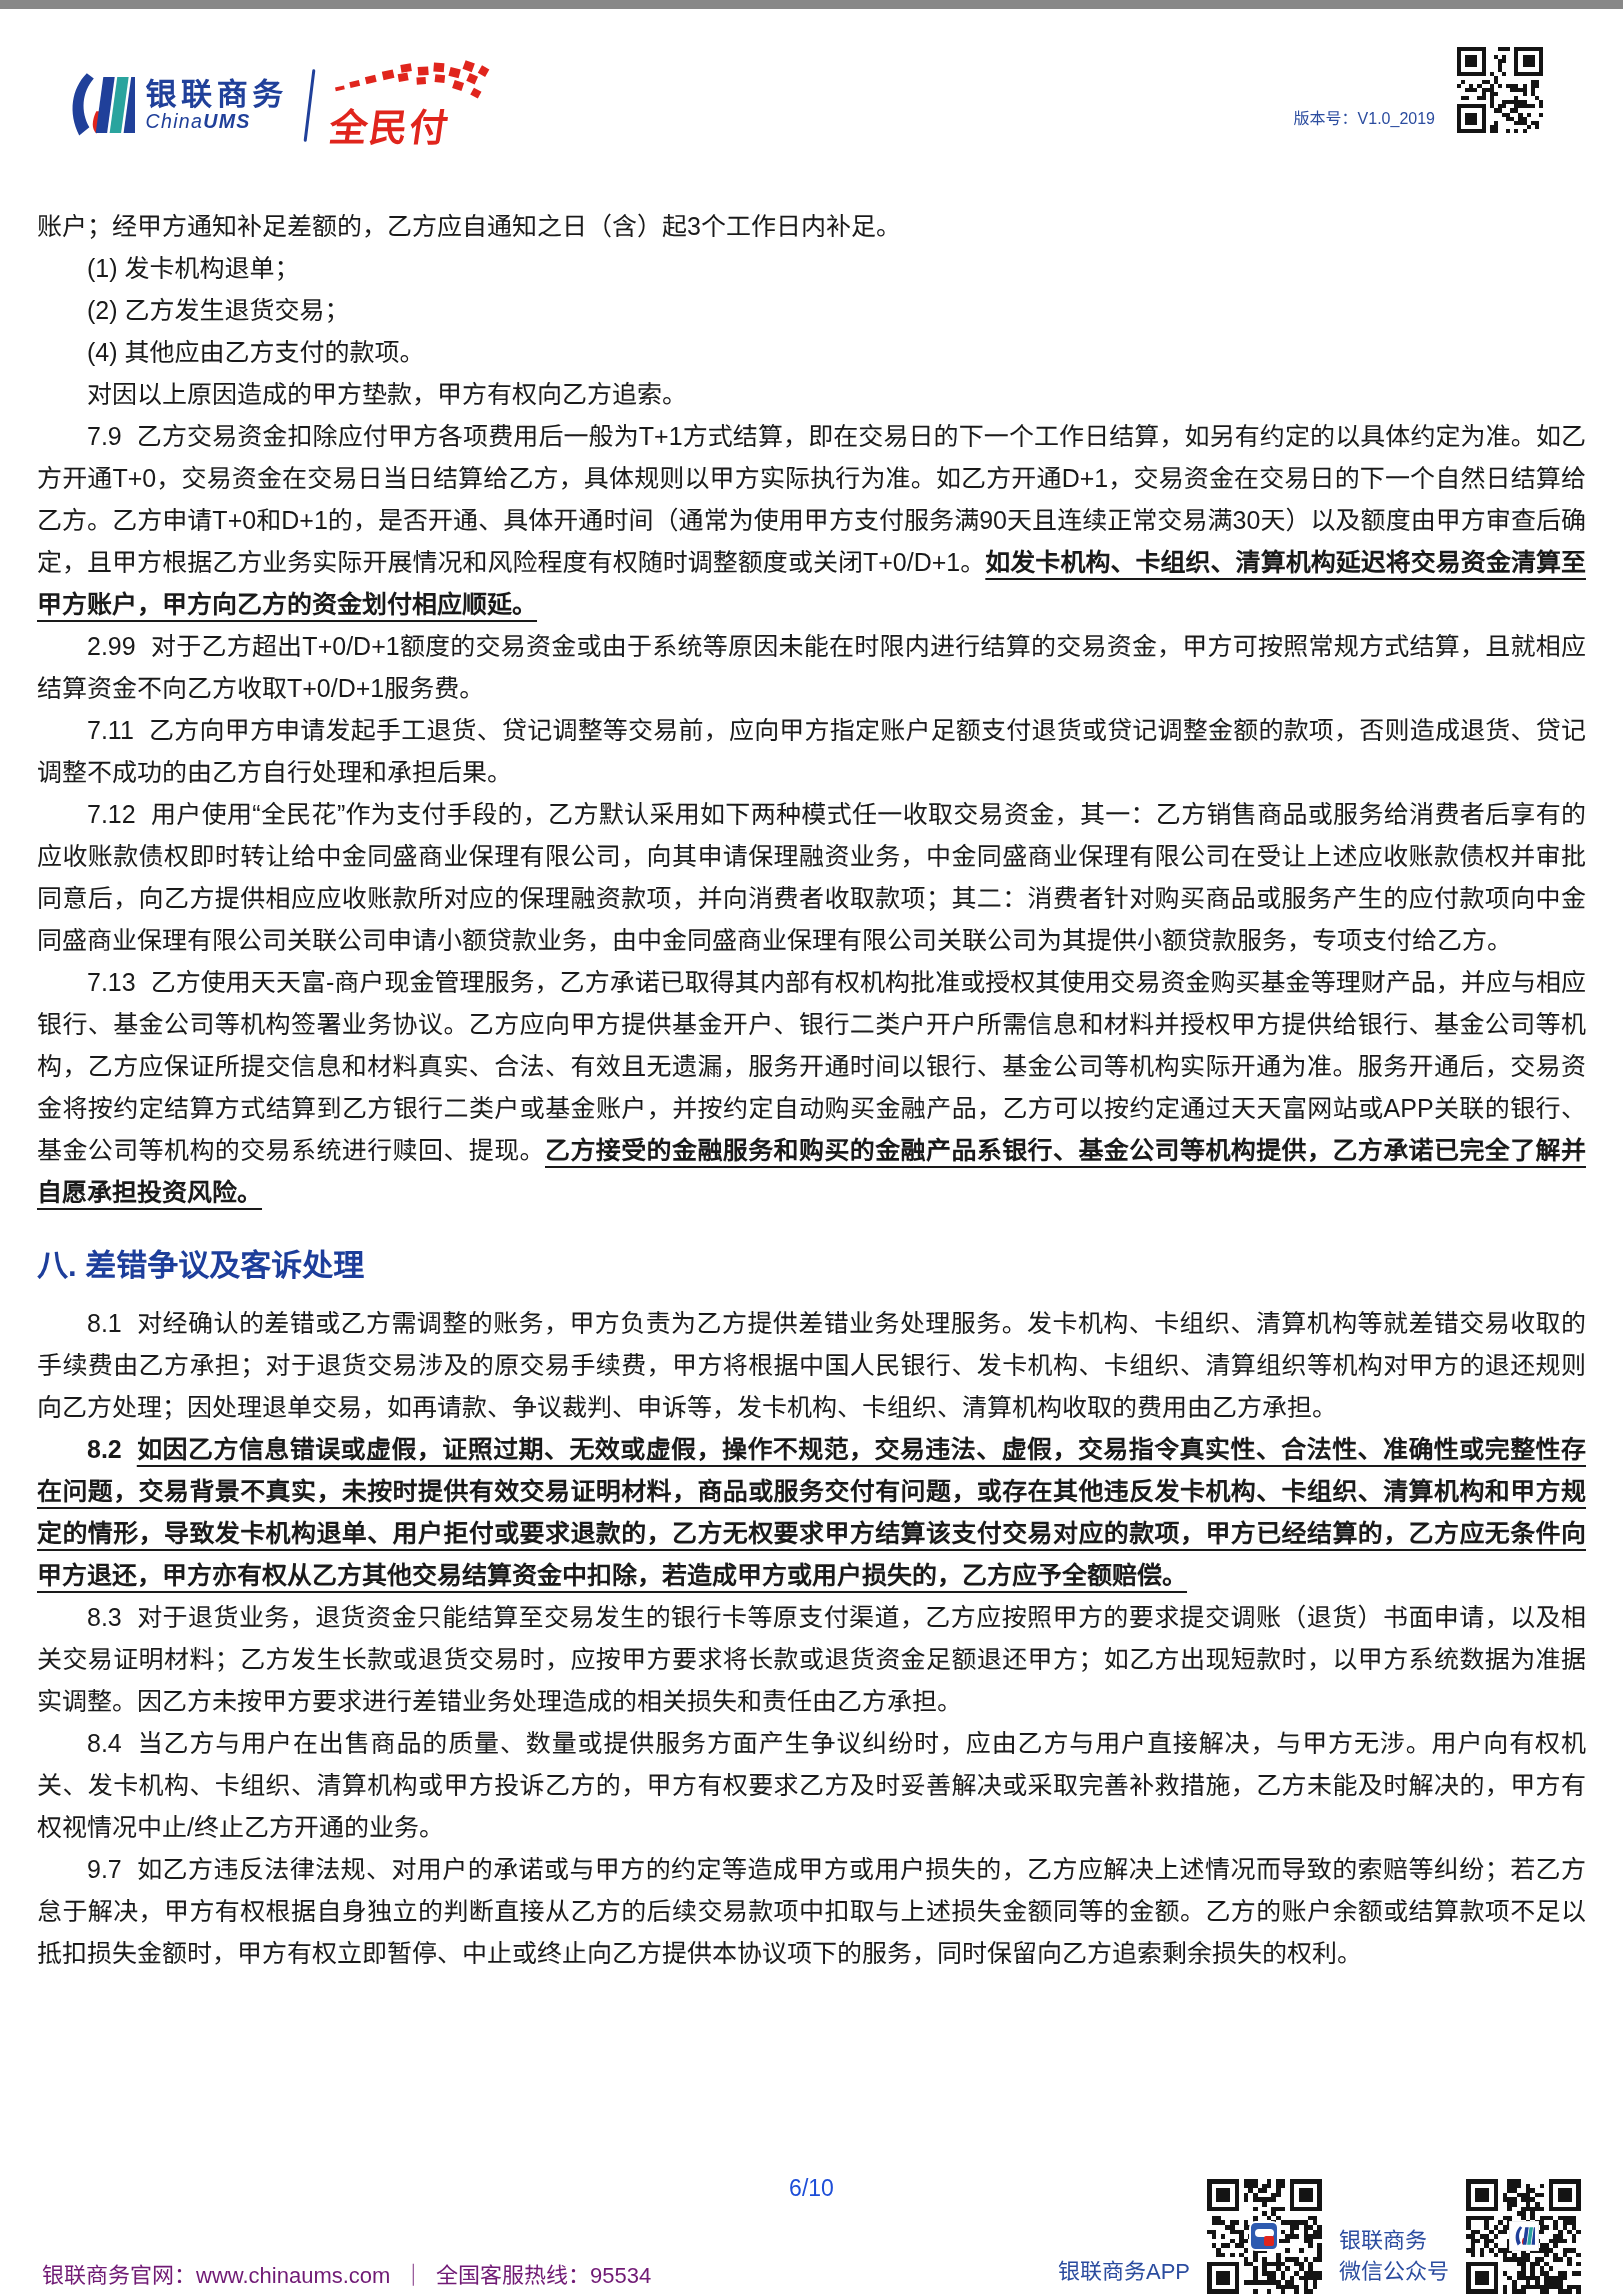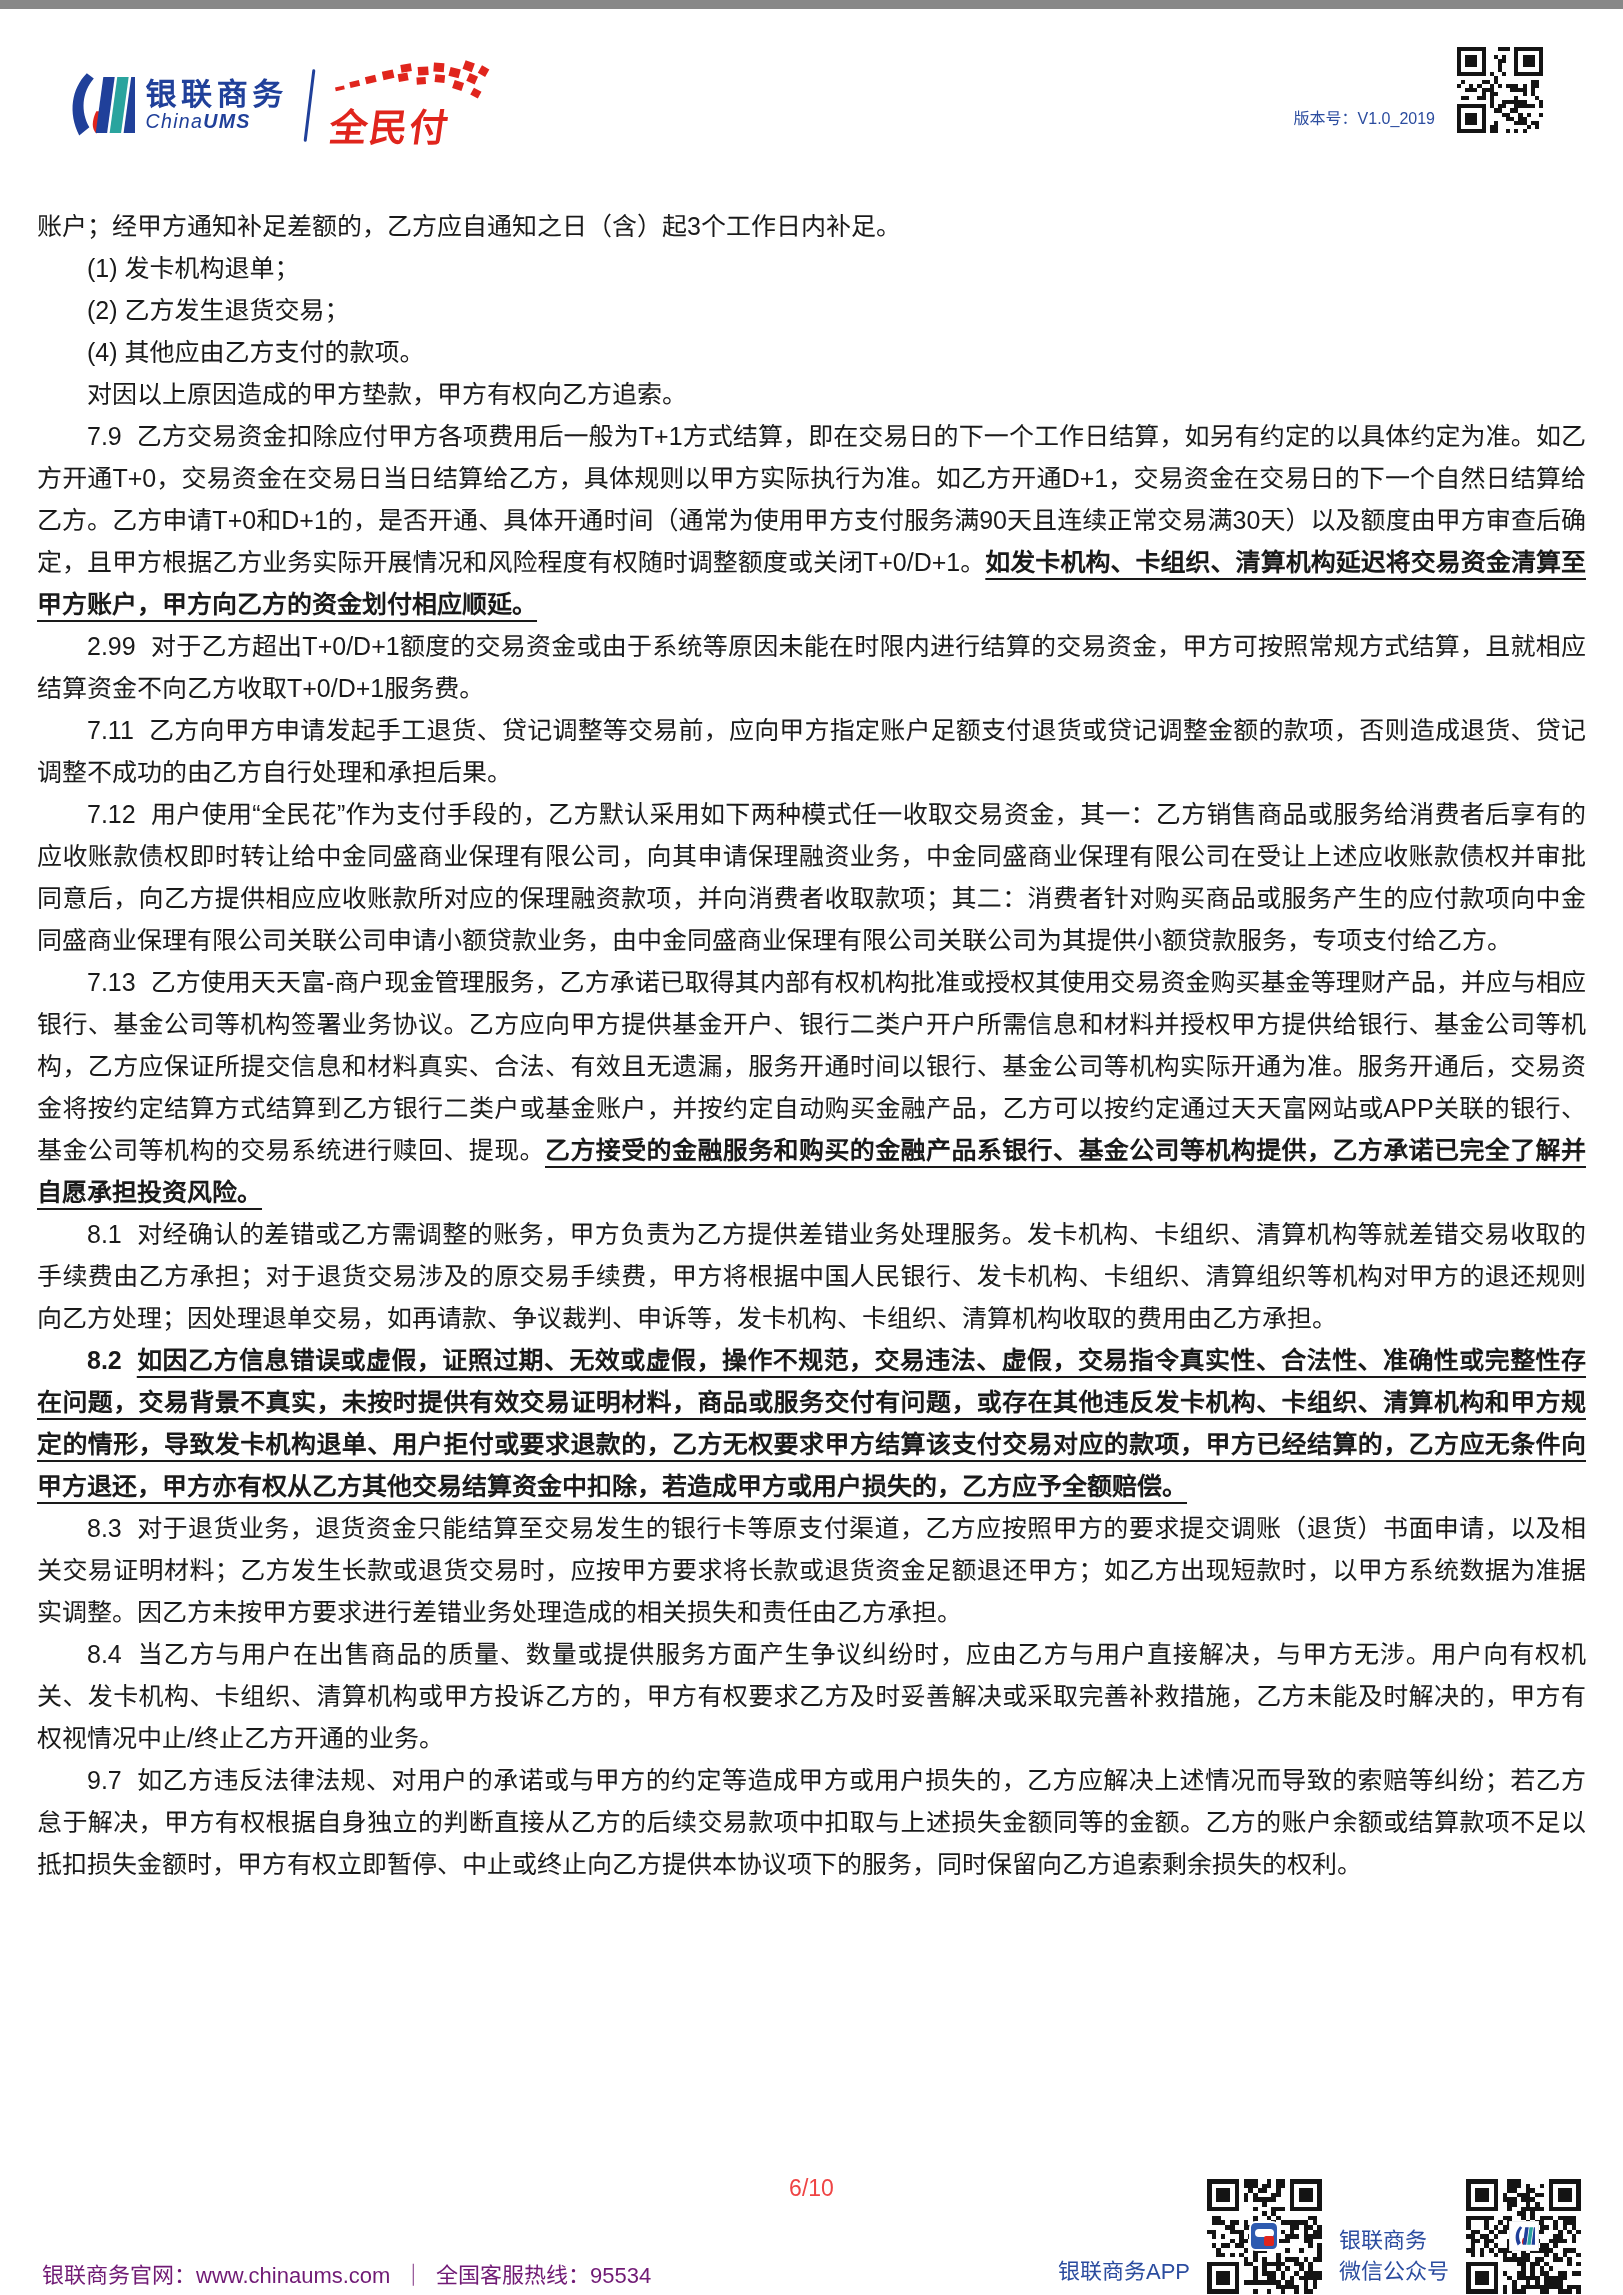--- a/index.html
+++ b/index.html
@@ -31,21 +31,21 @@
   .content p { margin:0; }
   .content p.indent { text-indent:2em; }
   .num { margin-right:0.6em; }
   .num.bold { font-weight:700; }
   .em { font-weight:700; text-decoration:underline; text-decoration-thickness:2.3px; text-underline-offset:6.5px; }
   h2.section-heading {
     font-size:31px; color:#1d3e9b; font-weight:700;
     margin:34px 0 18.3px 0; line-height:1.2; text-indent:0;
   }
   
-  .page-number { position:absolute; top:2166px; left:0; width:100%; text-align:center; font-size:23px; color:#ef4444; }
+  .page-number { position:absolute; top:2166px; left:0; width:100%; text-align:center; font-size:23px; color:#1d4ed8; }
   .footer-left { position:absolute; left:42px; top:2248px; font-size:22px; color:#701a75; white-space:nowrap; }
   .footer-left .sep { margin:0 11.8px; }
   .footer-right { position:absolute; right:42px; bottom:10.5px; display:flex; align-items:flex-end; gap:17px; }
   .footer-label { font-size:22px; color:#2b4c9f; padding-bottom:5.2px; white-space:nowrap; line-height:1.45; }
   .footer-label.two-line { text-align:left; }
   .qr-small { width:115px; height:115px; }
   .qr-overlay { position:absolute; inset:0; display:flex; align-items:center; justify-content:center; pointer-events:none; }
   .app-icon { width:30px; height:30px; background:#2e5bb0; border-radius:6.5px; border:2px solid #fff; position:relative; overflow:hidden; }
   .app-icon::before { content:""; position:absolute; left:3.9px; top:5.9px; width:18.3px; height:7.9px; background:#fff; border-radius:3.9px; }
   .app-icon::after { content:""; position:absolute; right:3.3px; bottom:3.3px; width:9.8px; height:9.8px; background:#e0251d; border-radius:2px; }
@@ -216,20 +216,21 @@
       <p class="para">账户；经甲方通知补足差额的，乙方应自通知之日（含）起3个工作日内补足。</p>
       <p class="para indent">(1) 发卡机构退单；</p>
       <p class="para indent">(2) 乙方发生退货交易；</p>
       <p class="para indent">(4) 其他应由乙方支付的款项。</p>
       <p class="para indent">对因以上原因造成的甲方垫款，甲方有权向乙方追索。</p>
       <p class="para indent"><span class="num">7.9</span>乙方交易资金扣除应付甲方各项费用后一般为T+1方式结算，即在交易日的下一个工作日结算，如另有约定的以具体约定为准。如乙方开通T+0，交易资金在交易日当日结算给乙方，具体规则以甲方实际执行为准。如乙方开通D+1，交易资金在交易日的下一个自然日结算给乙方。乙方申请T+0和D+1的，是否开通、具体开通时间（通常为使用甲方支付服务满90天且连续正常交易满30天）以及额度由甲方审查后确定，且甲方根据乙方业务实际开展情况和风险程度有权随时调整额度或关闭T+0/D+1。<span class="em">如发卡机构、卡组织、清算机构延迟将交易资金清算至甲方账户，甲方向乙方的资金划付相应顺延。</span></p>
       <p class="para indent"><span class="num">2.99</span>对于乙方超出T+0/D+1额度的交易资金或由于系统等原因未能在时限内进行结算的交易资金，甲方可按照常规方式结算，且就相应结算资金不向乙方收取T+0/D+1服务费。</p>
       <p class="para indent"><span class="num">7.11</span>乙方向甲方申请发起手工退货、贷记调整等交易前，应向甲方指定账户足额支付退货或贷记调整金额的款项，否则造成退货、贷记调整不成功的由乙方自行处理和承担后果。</p>
       <p class="para indent"><span class="num">7.12</span>用户使用“全民花”作为支付手段的，乙方默认采用如下两种模式任一收取交易资金，其一：乙方销售商品或服务给消费者后享有的应收账款债权即时转让给中金同盛商业保理有限公司，向其申请保理融资业务，中金同盛商业保理有限公司在受让上述应收账款债权并审批同意后，向乙方提供相应应收账款所对应的保理融资款项，并向消费者收取款项；其二：消费者针对购买商品或服务产生的应付款项向中金同盛商业保理有限公司关联公司申请小额贷款业务，由中金同盛商业保理有限公司关联公司为其提供小额贷款服务，专项支付给乙方。</p>
       <p class="para indent"><span class="num">7.13</span>乙方使用天天富-商户现金管理服务，乙方承诺已取得其内部有权机构批准或授权其使用交易资金购买基金等理财产品，并应与相应银行、基金公司等机构签署业务协议。乙方应向甲方提供基金开户、银行二类户开户所需信息和材料并授权甲方提供给银行、基金公司等机构，乙方应保证所提交信息和材料真实、合法、有效且无遗漏，服务开通时间以银行、基金公司等机构实际开通为准。服务开通后，交易资金将按约定结算方式结算到乙方银行二类户或基金账户，并按约定自动购买金融产品，乙方可以按约定通过天天富网站或APP关联的银行、基金公司等机构的交易系统进行赎回、提现。<span class="em">乙方接受的金融服务和购买的金融产品系银行、基金公司等机构提供，乙方承诺已完全了解并自愿承担投资风险。</span></p>
+      <h2 class="section-heading">八. 差错争议及客诉处理</h2>
       <p class="para indent"><span class="num">8.1</span>对经确认的差错或乙方需调整的账务，甲方负责为乙方提供差错业务处理服务。发卡机构、卡组织、清算机构等就差错交易收取的手续费由乙方承担；对于退货交易涉及的原交易手续费，甲方将根据中国人民银行、发卡机构、卡组织、清算组织等机构对甲方的退还规则向乙方处理；因处理退单交易，如再请款、争议裁判、申诉等，发卡机构、卡组织、清算机构收取的费用由乙方承担。</p>
       <p class="para indent"><span class="num bold">8.2</span><span class="em">如因乙方信息错误或虚假，证照过期、无效或虚假，操作不规范，交易违法、虚假，交易指令真实性、合法性、准确性或完整性存在问题，交易背景不真实，未按时提供有效交易证明材料，商品或服务交付有问题，或存在其他违反发卡机构、卡组织、清算机构和甲方规定的情形，导致发卡机构退单、用户拒付或要求退款的，乙方无权要求甲方结算该支付交易对应的款项，甲方已经结算的，乙方应无条件向甲方退还，甲方亦有权从乙方其他交易结算资金中扣除，若造成甲方或用户损失的，乙方应予全额赔偿。</span></p>
       <p class="para indent"><span class="num">8.3</span>对于退货业务，退货资金只能结算至交易发生的银行卡等原支付渠道，乙方应按照甲方的要求提交调账（退货）书面申请，以及相关交易证明材料；乙方发生长款或退货交易时，应按甲方要求将长款或退货资金足额退还甲方；如乙方出现短款时，以甲方系统数据为准据实调整。因乙方未按甲方要求进行差错业务处理造成的相关损失和责任由乙方承担。</p>
       <p class="para indent"><span class="num">8.4</span>当乙方与用户在出售商品的质量、数量或提供服务方面产生争议纠纷时，应由乙方与用户直接解决，与甲方无涉。用户向有权机关、发卡机构、卡组织、清算机构或甲方投诉乙方的，甲方有权要求乙方及时妥善解决或采取完善补救措施，乙方未能及时解决的，甲方有权视情况中止/终止乙方开通的业务。</p>
       <p class="para indent"><span class="num">9.7</span>如乙方违反法律法规、对用户的承诺或与甲方的约定等造成甲方或用户损失的，乙方应解决上述情况而导致的索赔等纠纷；若乙方怠于解决，甲方有权根据自身独立的判断直接从乙方的后续交易款项中扣取与上述损失金额同等的金额。乙方的账户余额或结算款项不足以抵扣损失金额时，甲方有权立即暂停、中止或终止向乙方提供本协议项下的服务，同时保留向乙方追索剩余损失的权利。</p>
     </main>
 
   <div class="page-number">6/10</div>
 
   <div class="footer-left">

